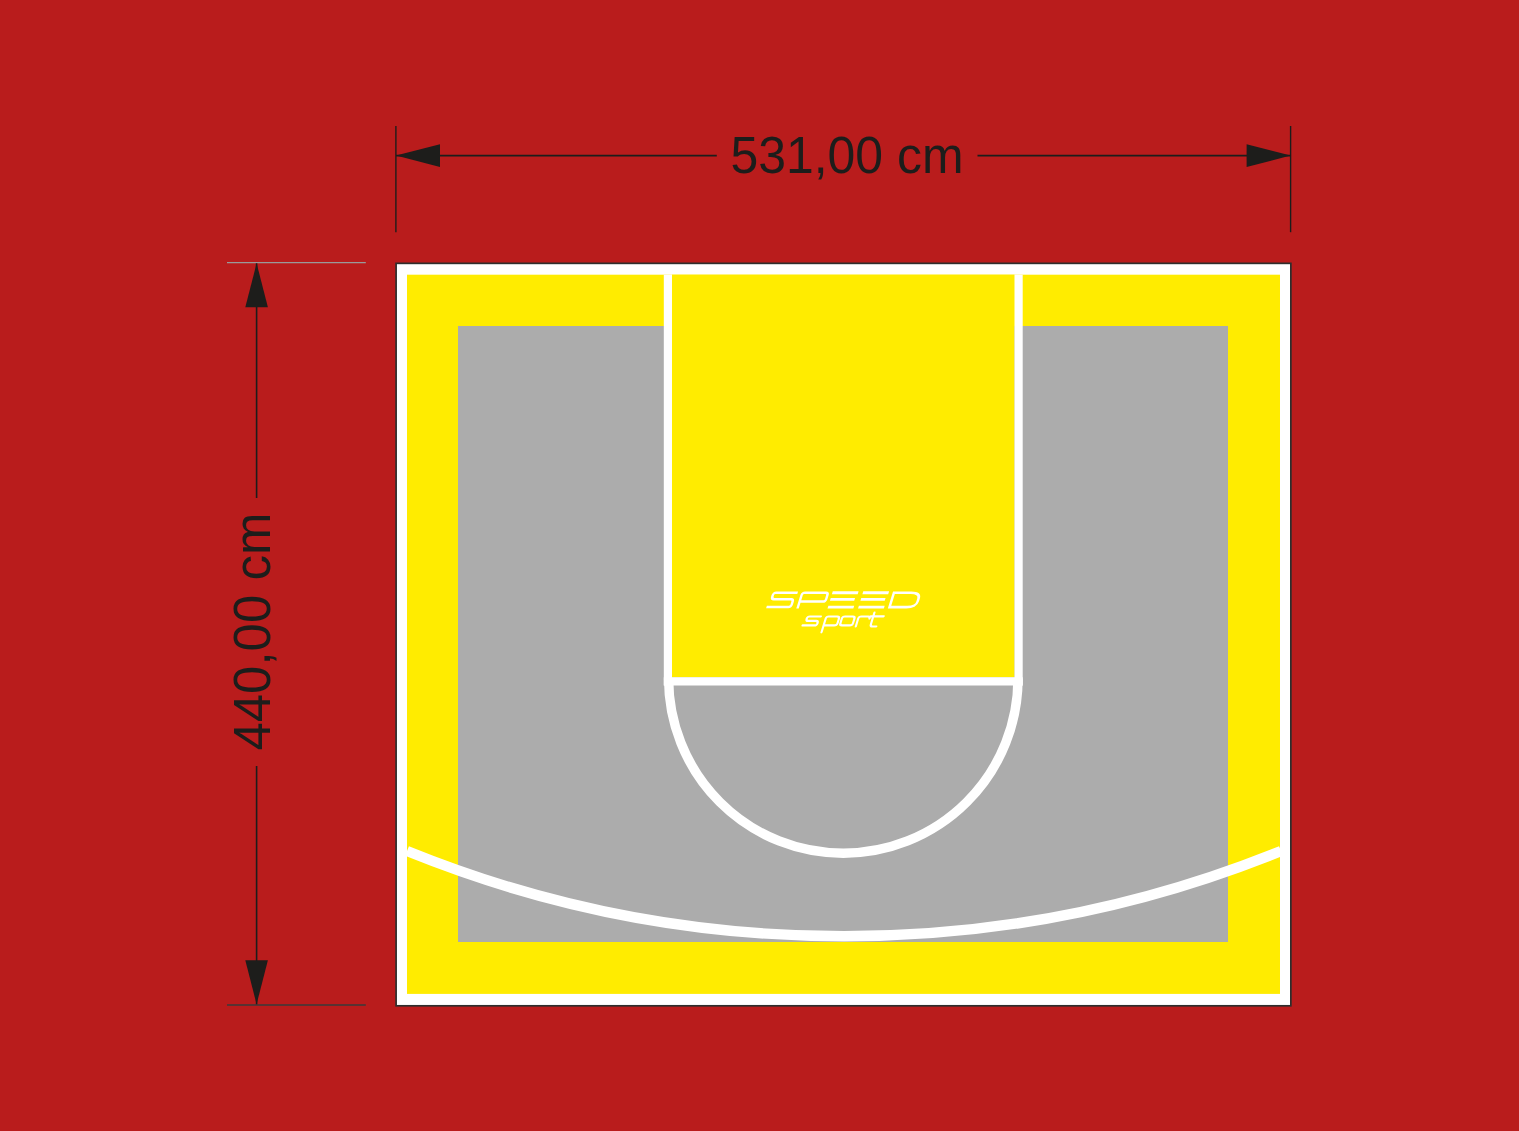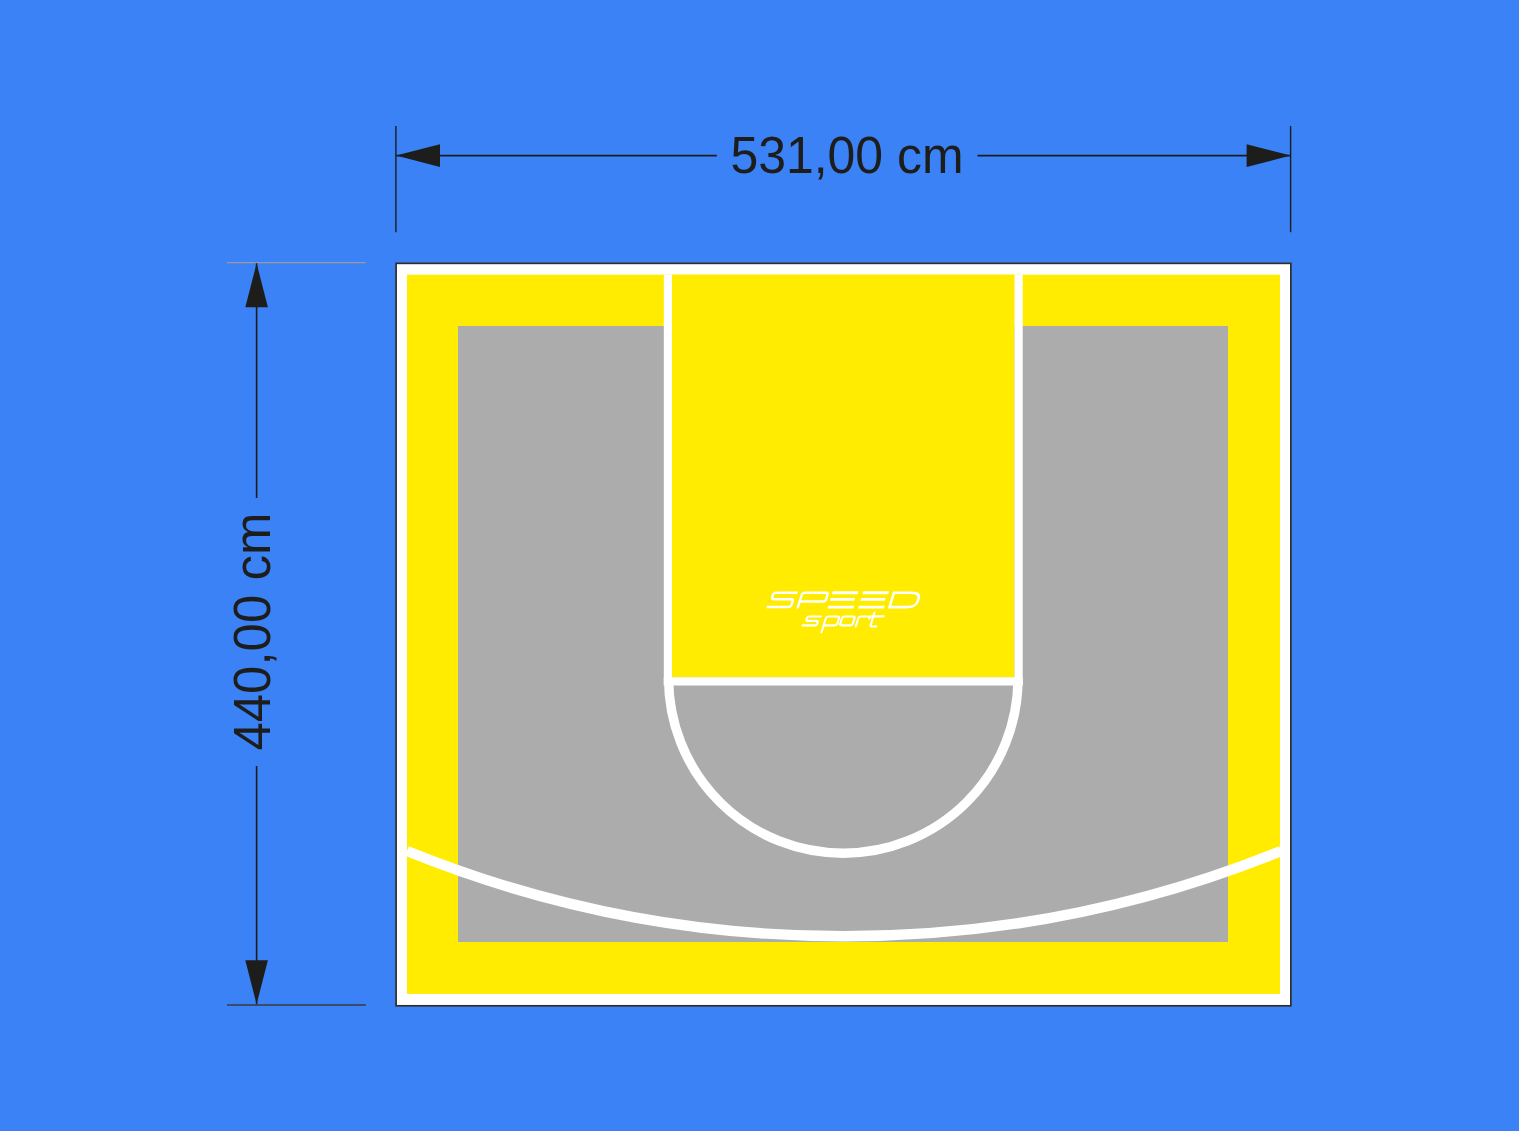--- a/index.html
+++ b/index.html
@@ -1,16 +1,16 @@
 <!DOCTYPE html>
 <html><head>
 <meta charset="utf-8">
 <style>
   html,body{margin:0;padding:0;background:#ffffff;}
-  .page{position:relative;width:1519px;height:1131px;overflow:hidden;background:#3b82f6;
+  .page{position:relative;width:1519px;height:1131px;overflow:hidden;background:#b91c1c;
         font-family:"Liberation Sans",sans-serif;}
   svg{position:absolute;top:0;left:0;}
 </style>
 </head>
 <body>
 <div class="page">
 <svg width="1519" height="1131" viewBox="0 0 1519 1131">
 
   <rect x="396.1" y="263.35" width="894.75" height="742.45" fill="#ffffff" stroke="#2e2e2d" stroke-width="1.7"></rect>
   <rect x="407" y="274.7" width="873" height="719.2" fill="#ffec00"></rect>

